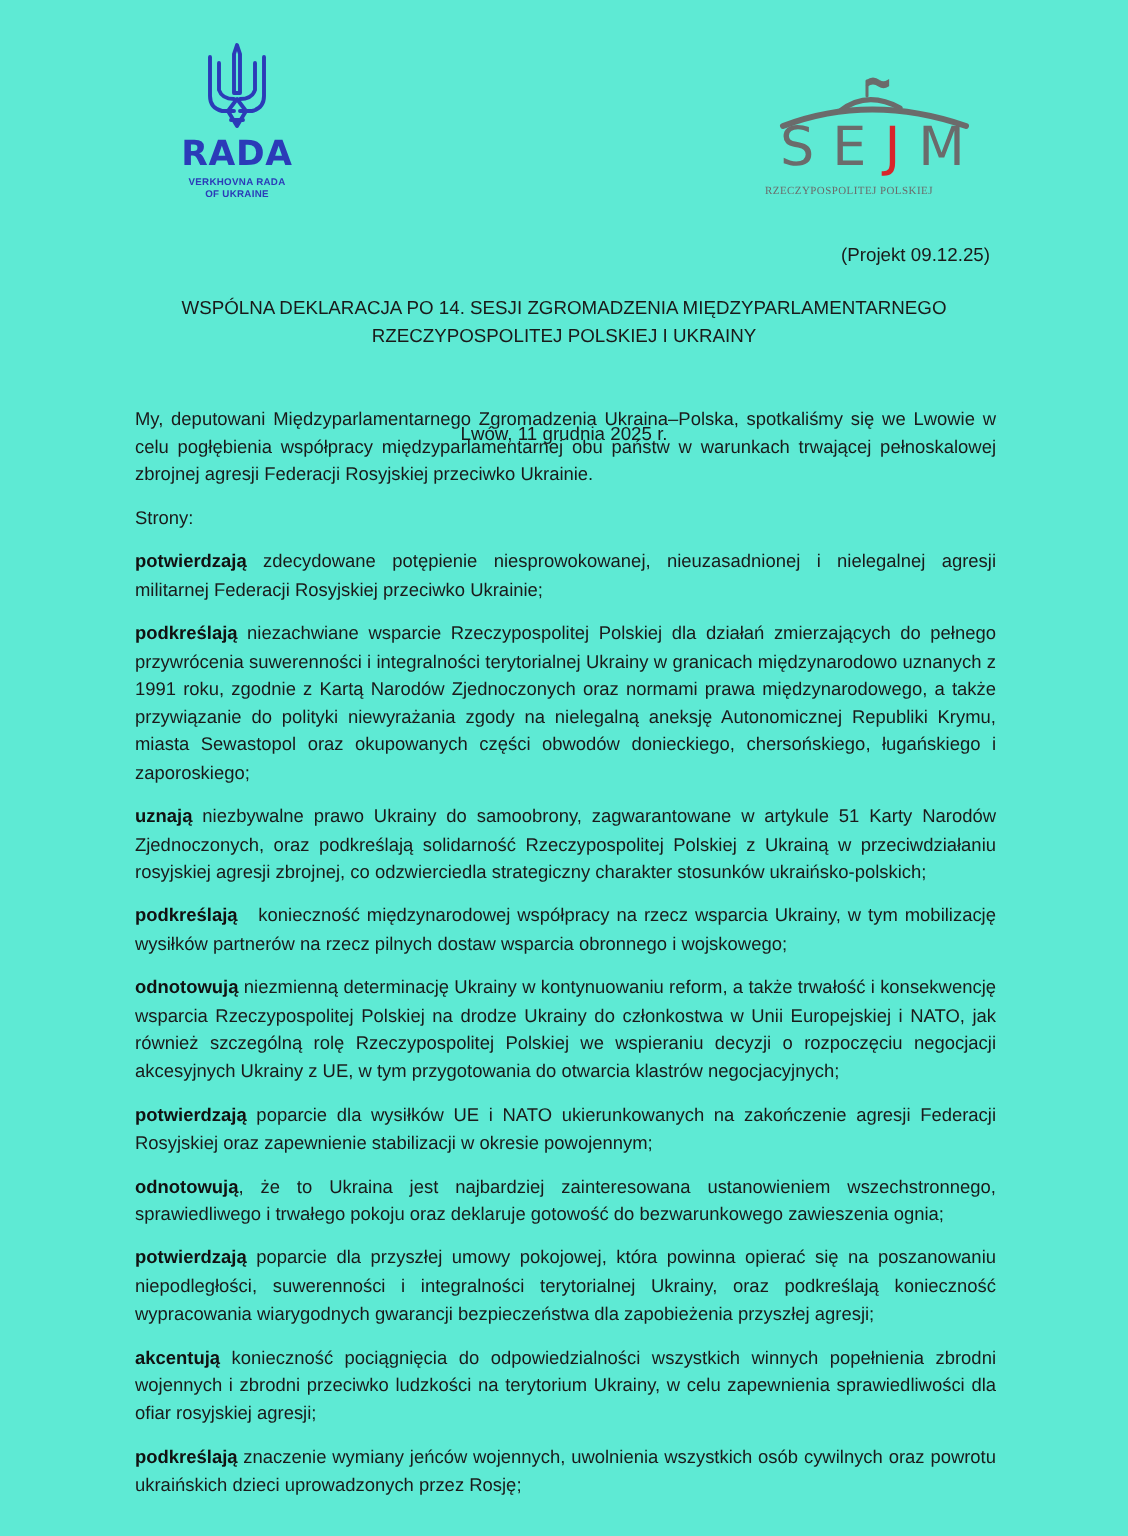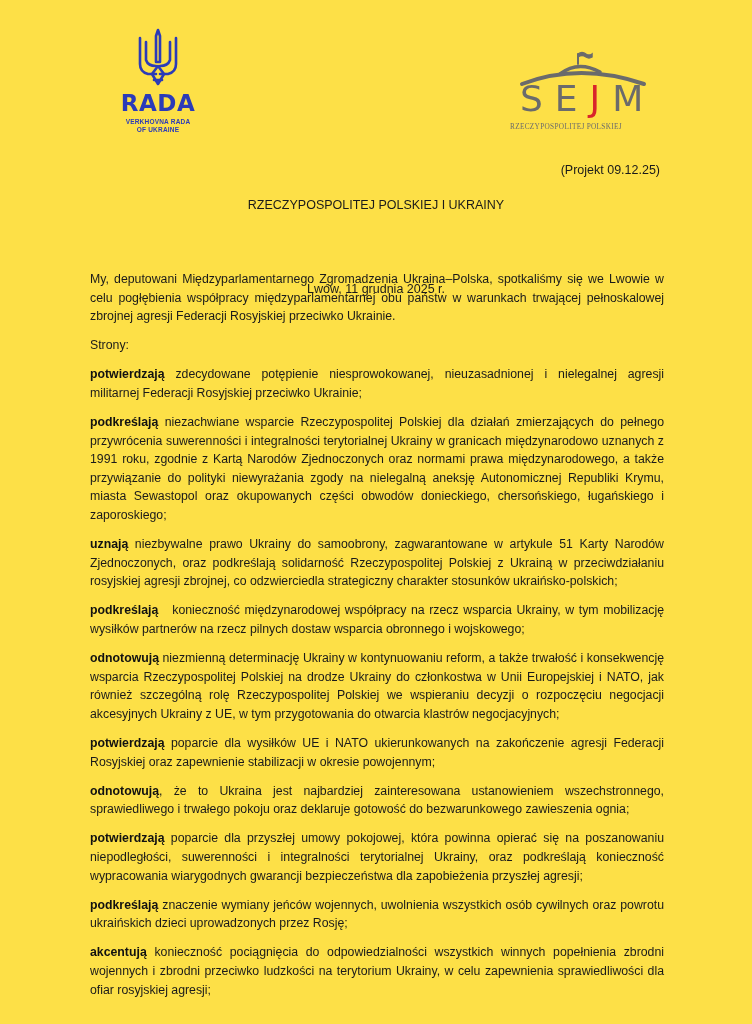--- a/index.html
+++ b/index.html
@@ -1,17 +1,17 @@
 <!DOCTYPE html>
 <html><head>
 <meta charset="utf-8">
 <style>
   html, body { margin: 0; padding: 0; background: #ffffff; }
   body { width: 752px; height: 1024px; overflow: hidden; position: relative; font-family: "Liberation Sans", "DejaVu Sans", sans-serif; color: #1a1a1a; }
-  .page { position: absolute; left: 0; top: 0; width: 752px; height: 1024px; background: #fde047; }
+  .page { position: absolute; left: 0; top: 0; width: 752px; height: 1024px; background: #5eead4; }
 
   
   .rada-logo { position: absolute; left: 108px; top: 28px; width: 100px; text-align: center; color: #2b3bb8; }
   .rada-trident { display: block; margin: 0 auto; width: 44px; height: 60px; }
   .rada-word { font-family: "DejaVu Sans", sans-serif; font-weight: bold; font-size: 23px; letter-spacing: 0.5px; margin-top: 2px; line-height: 26px; }
   .rada-sub { font-family: "Liberation Sans", sans-serif; font-weight: bold; font-size: 6.5px; line-height: 8px; letter-spacing: 0.2px; margin-top: 2px; }
 
   
   .sejm-logo { position: absolute; left: 510px; top: 48px; width: 150px; color: #6d6d6d; }
   .sejm-dome { display: block; width: 130px; height: 40px; margin-left: 8px; }
@@ -65,33 +65,34 @@
         <path d="M4 36 Q62 14 126 36" stroke-width="4"></path>
       </g>
     </svg>
     <div class="sejm-word"><span>SE</span><span class="j">J</span><span>M</span></div>
     <div class="sejm-sub">RZECZYPOSPOLITEJ POLSKIEJ</div>
   </div>
 
   <div class="project-tag">(Projekt  09.12.25)</div>
 
   <div class="title">
+    <div>WSPÓLNA DEKLARACJA PO 14. SESJI ZGROMADZENIA MIĘDZYPARLAMENTARNEGO</div>
     <div>RZECZYPOSPOLITEJ POLSKIEJ I UKRAINY</div>
   </div>
 
   <div class="place-date">Lwów, 11 grudnia 2025 r.</div>
 
   <div class="body">
     <p class="intro">My, deputowani Międzyparlamentarnego Zgromadzenia Ukraina–Polska, spotkaliśmy się we Lwowie w celu pogłębienia współpracy międzyparlamentarnej obu państw w warunkach trwającej pełnoskalowej zbrojnej agresji Federacji Rosyjskiej przeciwko Ukrainie.</p>
     <p>Strony:</p>
 
     <p><b>potwierdzają</b><span> zdecydowane potępienie niesprowokowanej, nieuzasadnionej i nielegalnej agresji militarnej Federacji Rosyjskiej przeciwko Ukrainie;</span></p>
     <p><b>podkreślają</b><span> niezachwiane wsparcie Rzeczypospolitej Polskiej dla działań zmierzających do pełnego przywrócenia suwerenności i integralności terytorialnej Ukrainy w granicach międzynarodowo uznanych z 1991 roku, zgodnie z Kartą Narodów Zjednoczonych oraz normami prawa międzynarodowego, a także przywiązanie do polityki niewyrażania zgody na nielegalną aneksję Autonomicznej Republiki Krymu, miasta Sewastopol oraz okupowanych części obwodów donieckiego, chersońskiego, ługańskiego i zaporoskiego;</span></p>
     <p><b>uznają</b><span> niezbywalne prawo Ukrainy do samoobrony, zagwarantowane w artykule 51 Karty Narodów Zjednoczonych, oraz podkreślają solidarność Rzeczypospolitej Polskiej z Ukrainą w przeciwdziałaniu rosyjskiej agresji zbrojnej, co odzwierciedla strategiczny charakter stosunków ukraińsko-polskich;</span></p>
     <p><b>podkreślają</b><span style="white-space:pre-wrap">   konieczność międzynarodowej współpracy na rzecz wsparcia Ukrainy, w tym mobilizację wysiłków partnerów na rzecz pilnych dostaw wsparcia obronnego i wojskowego;</span></p>
     <p><b>odnotowują</b><span> niezmienną determinację Ukrainy w kontynuowaniu reform, a także trwałość i konsekwencję wsparcia Rzeczypospolitej Polskiej na drodze Ukrainy do członkostwa w Unii Europejskiej i NATO, jak również szczególną rolę Rzeczypospolitej Polskiej we wspieraniu decyzji o rozpoczęciu negocjacji akcesyjnych Ukrainy z UE, w tym przygotowania do otwarcia klastrów negocjacyjnych;</span></p>
     <p><b>potwierdzają</b><span> poparcie dla wysiłków UE i NATO ukierunkowanych na zakończenie agresji Federacji Rosyjskiej oraz zapewnienie stabilizacji w okresie powojennym;</span></p>
     <p><b>odnotowują</b><span>, że to Ukraina jest najbardziej zainteresowana ustanowieniem wszechstronnego, sprawiedliwego i trwałego pokoju oraz deklaruje gotowość do bezwarunkowego zawieszenia ognia;</span></p>
     <p><b>potwierdzają</b><span>  poparcie dla przyszłej umowy pokojowej, która powinna opierać się na poszanowaniu niepodległości, suwerenności i integralności terytorialnej Ukrainy, oraz podkreślają konieczność wypracowania wiarygodnych gwarancji bezpieczeństwa dla zapobieżenia przyszłej agresji;</span></p>
+    <p><b>akcentują</b><span>  konieczność pociągnięcia do odpowiedzialności wszystkich winnych popełnienia zbrodni wojennych i zbrodni przeciwko ludzkości na terytorium Ukrainy, w celu zapewnienia sprawiedliwości dla ofiar rosyjskiej agresji;</span></p>
     <p><b>podkreślają</b><span> znaczenie wymiany jeńców wojennych, uwolnienia wszystkich osób cywilnych oraz powrotu ukraińskich dzieci uprowadzonych przez Rosję;</span></p>
-    <p><b>akcentują</b><span>  konieczność pociągnięcia do odpowiedzialności wszystkich winnych popełnienia zbrodni wojennych i zbrodni przeciwko ludzkości na terytorium Ukrainy, w celu zapewnienia sprawiedliwości dla ofiar rosyjskiej agresji;</span></p>
   </div>
 </div>
 
 </body></html>

